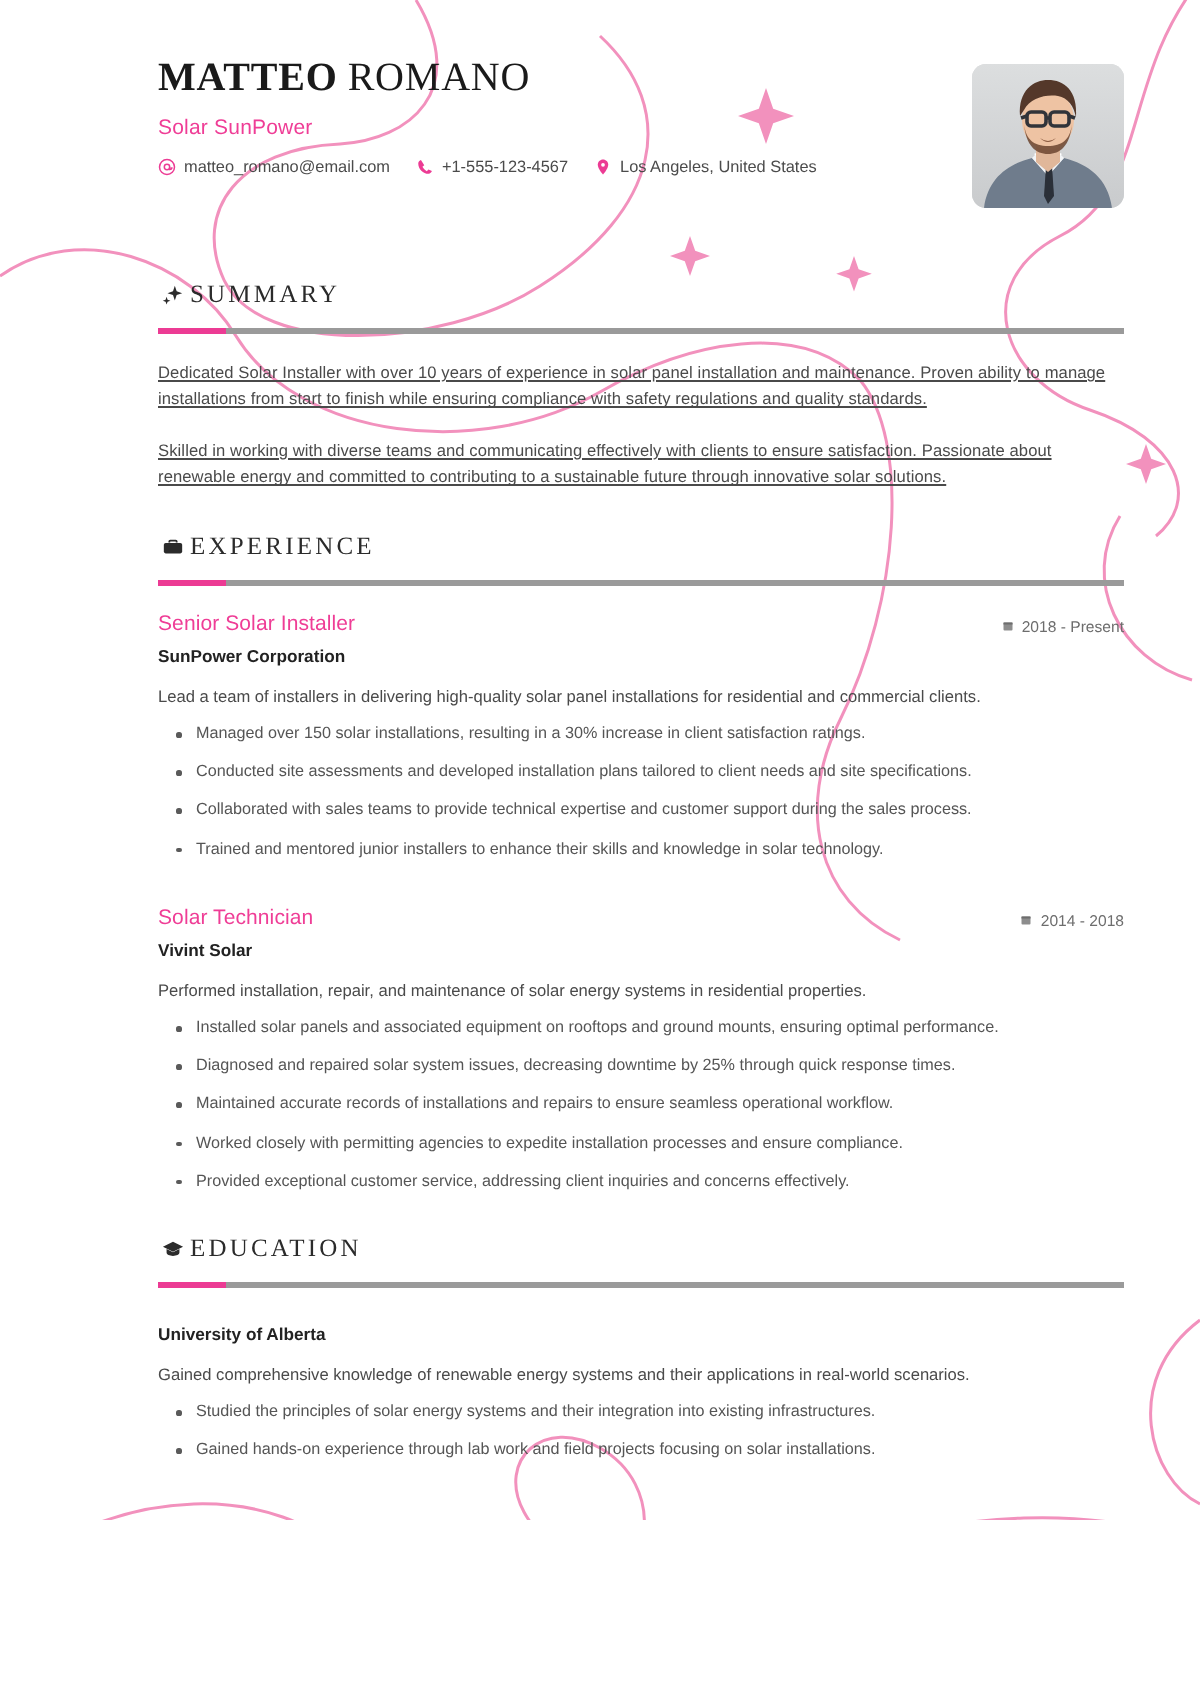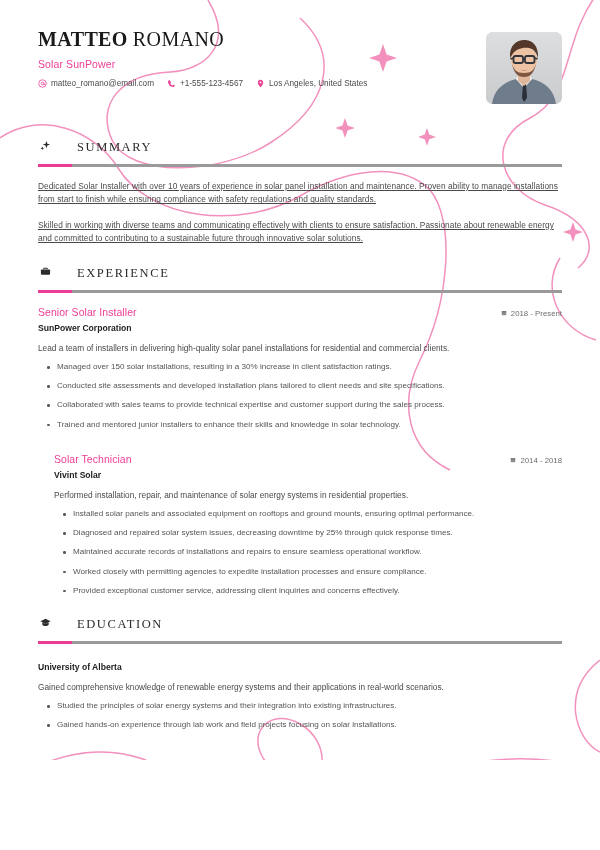--- a/index.html
+++ b/index.html
@@ -7,20 +7,21 @@
     width:600px; height:850px;
     background:#ffffff;
     font-family:"Liberation Sans", sans-serif;
     overflow:hidden;
   }
   #page {
     position:relative;
     width:600px; height:760px;
     background:#fff;
     overflow:hidden;
+    padding-left:41px;
   }
   #decor {
     position:absolute; inset:0;
     width:600px; height:850px;
     pointer-events:none;
     z-index:0;
   }
   #content {
     position:relative;
     z-index:2;
@@ -65,22 +66,22 @@
     overflow:hidden;
     background:#d7d9da;
     z-index:3;
   }
   .photo svg { display:block; }
 
   
   .section { margin-top:20px; }
   .sec-head {
     display:flex;
-    align-items:flex-start;
-    gap:26px;
+    align-items:center;
+    gap:3px;
     padding-left:2px;
   }
   .sec-title {
     font-family:"Liberation Serif", serif;
     font-size:12.5px;
     letter-spacing:1.6px;
     color:#2b2b2b;
   }
   .rule {
     position:relative;
@@ -101,21 +102,21 @@
   .para {
     font-size:8.3px;
     line-height:1.62;
     color:#4a4a4a;
     letter-spacing:.05px;
     text-decoration:underline;
   }
   .para + .para { margin-top:12px; }
 
   
-  .entry + .entry { margin-top:22px;margin-left:16px; }
+  .entry + .entry { margin-top:22px; }
   .entry-top {
     display:flex;
     align-items:flex-start;
     justify-content:space-between;
   }
   .entry-role {
     font-size:10.5px;
     color:#ef3d96;
     letter-spacing:.05px;
   }

